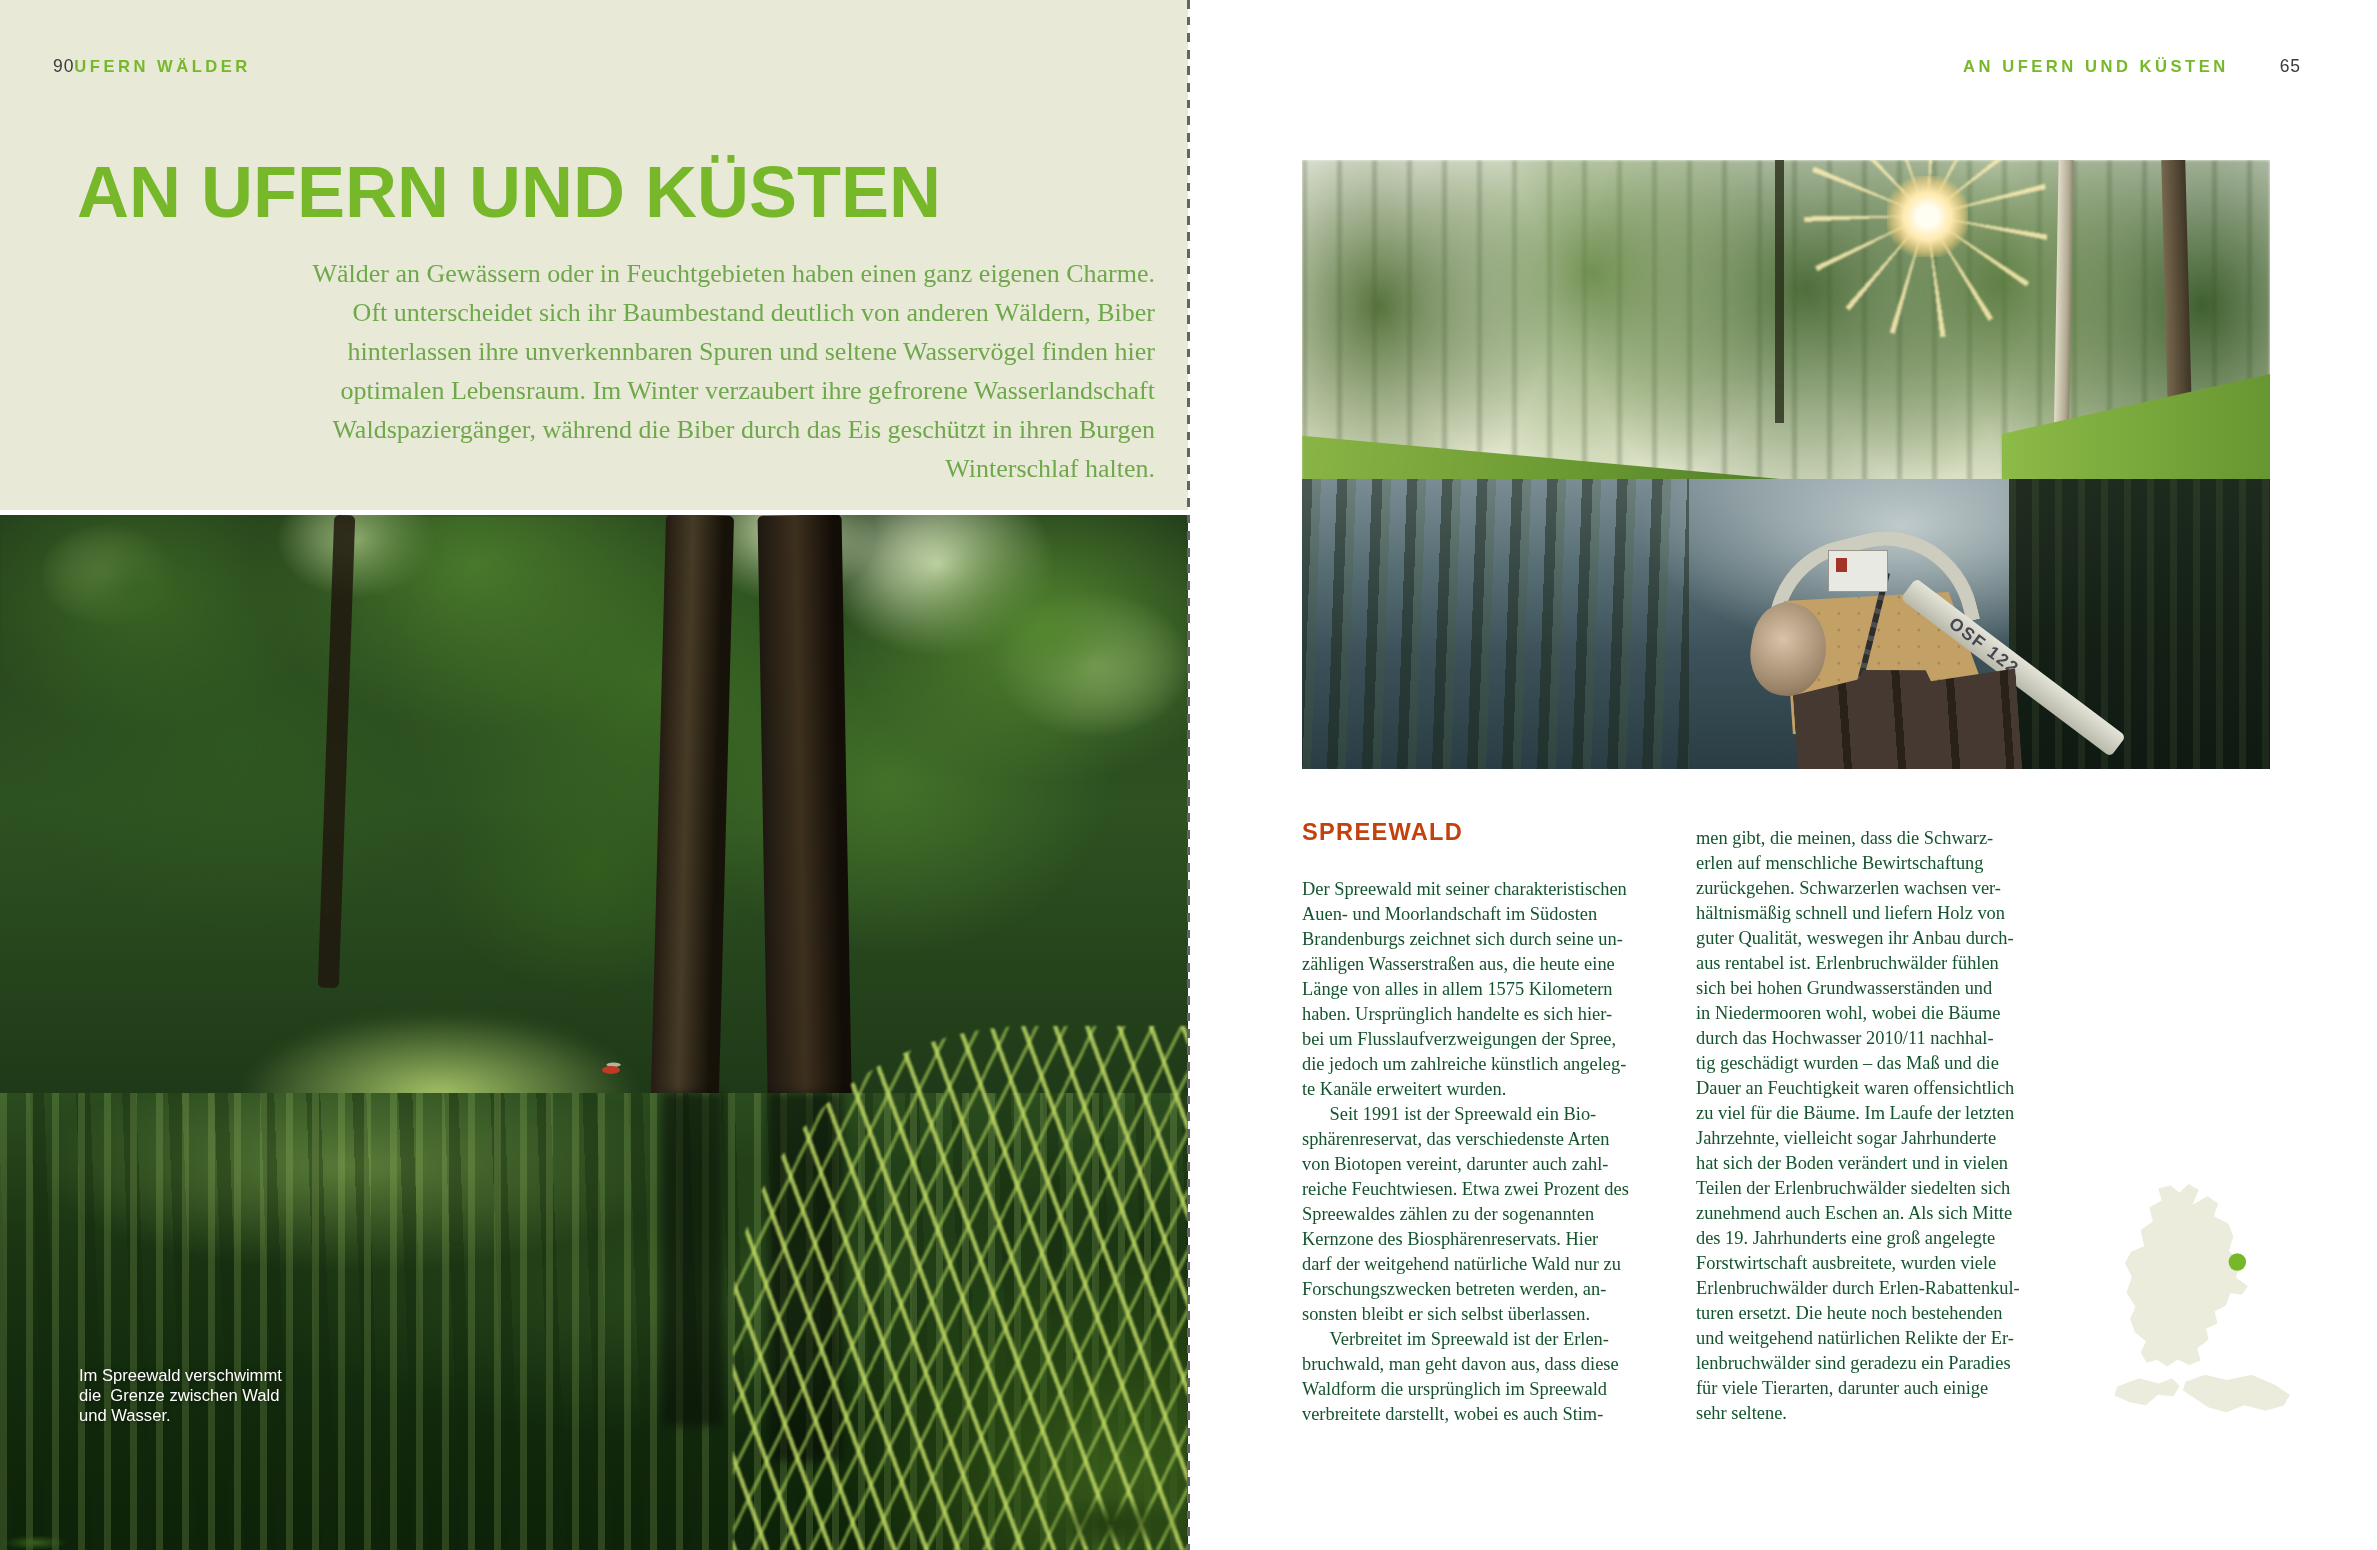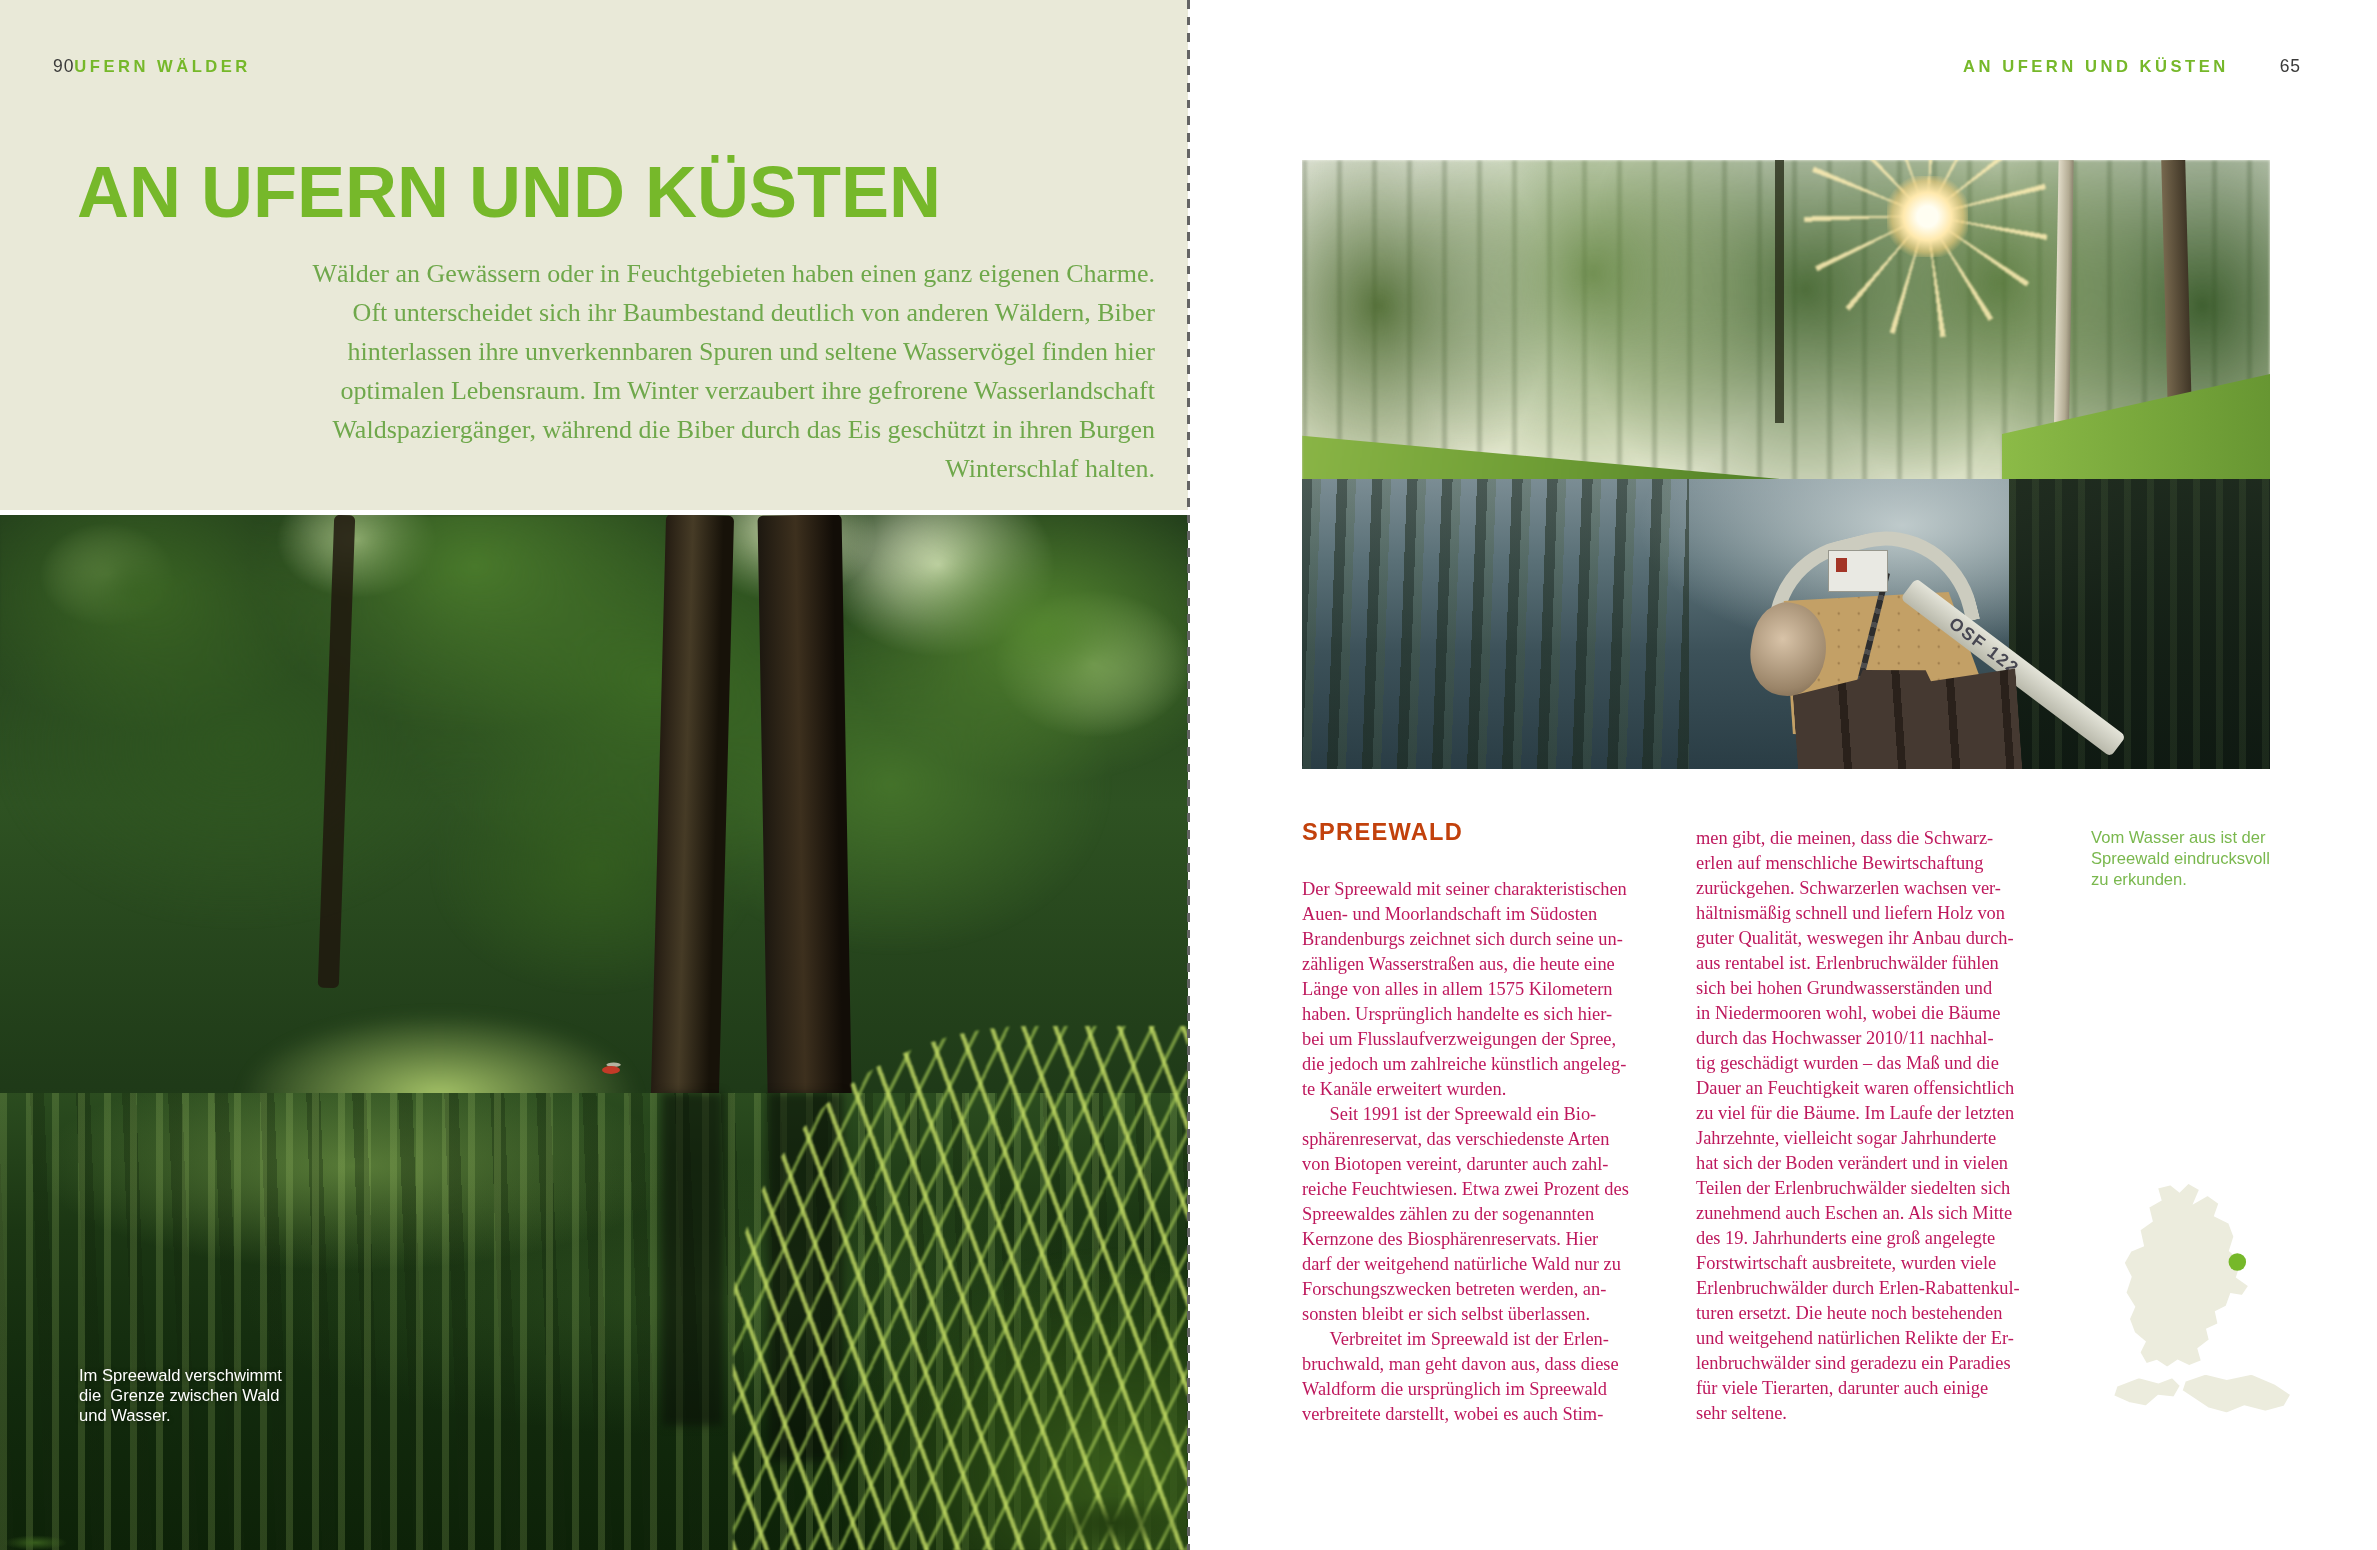--- a/index.html
+++ b/index.html
@@ -123,21 +123,21 @@
       background:repeating-linear-gradient(90deg,#453931 0 46px,#2a211b 46px 54px);}
   .boat-cloth{position:absolute;left:7px;top:67px;width:75px;height:93px;transform:rotate(10deg);
       border-radius:45% 55% 50% 50%;
       background:radial-gradient(circle at 40% 40%,#d8c3a8,#9a8468 70%,#6e5c46);}
   .boat-chain{position:absolute;left:124px;top:35px;width:6.1px;height:133px;transform:rotate(14deg);
       background:repeating-linear-gradient(180deg,#2e2e2e 0 8.8px,#4d4d4d 8.8px 14px);}
   .boat-plaque{position:absolute;left:84px;top:14px;width:58px;height:40px;background:#e9e9e3;border:0.9px solid #97978d;}
   .boat-plaque-mark{position:absolute;left:7px;top:7px;width:10.5px;height:14px;background:#a33527;}
 
   .spreewald-head{left:1302px;top:819px;font-size:23.6px;font-weight:bold;color:#c2410c;letter-spacing:1.3px;}
-  .bodycol{font-family:"Liberation Serif",serif;font-size:18.4px;line-height:25px;color:#be185d;white-space:pre-wrap;}
+  .bodycol{font-family:"Liberation Serif",serif;font-size:18.4px;line-height:25px;color:#14532d;white-space:pre-wrap;}
   .col1{left:1302px;top:877px;width:394px;}
   .col2{left:1696px;top:826px;width:394px;}
   .margin-caption{left:2091px;top:827px;width:236px;font-size:16.6px;line-height:21px;color:#7ab84e;white-space:pre-wrap;}
 
   .map{left:2104px;top:1177px;width:193px;height:263px;}
 </style>
 </head>
 <body>
 
 <div class="spread">
@@ -256,23 +256,20 @@
 zunehmend auch Eschen an. Als sich Mitte
 des 19. Jahrhunderts eine groß angelegte
 Forstwirtschaft ausbreitete, wurden viele
 Erlenbruchwälder durch Erlen-Rabattenkul-
 turen ersetzt. Die heute noch bestehenden
 und weitgehend natürlichen Relikte der Er-
 lenbruchwälder sind geradezu ein Paradies
 für viele Tierarten, darunter auch einige
 sehr seltene.</div>
 
-  <div class="abs margin-caption">Vom Wasser aus ist der
-Spreewald eindrucksvoll
-zu erkunden.</div>
 
   <svg class="abs map" viewBox="0 0 220 300" xmlns="http://www.w3.org/2000/svg">
     <path fill="#ececdd" stroke="#ffffff" stroke-width="3" d="M96,6 L110,14 L104,28 L118,20 L132,30 L127,44 L143,52 L149,68 L144,84 L158,96 L152,114 L166,124 L158,136 L145,134 L140,148 L128,154 L131,168 L118,174 L121,186 L108,196 L112,210 L97,216 L84,210 L72,218 L60,210 L48,214 L40,200 L46,188 L34,178 L28,162 L34,148 L24,132 L30,114 L22,98 L30,84 L44,78 L40,60 L54,50 L50,34 L64,26 L60,12 L76,8 L86,16 Z"></path>
     <path fill="#ececdd" stroke="#ffffff" stroke-width="3" d="M14,238 L40,228 L62,234 L78,228 L88,238 L80,252 L62,250 L48,262 L28,258 L10,250 Z"></path>
     <path fill="#ececdd" stroke="#ffffff" stroke-width="3" d="M92,232 L116,224 L140,230 L168,224 L196,236 L214,248 L206,262 L184,268 L160,262 L140,270 L118,264 L100,252 L88,244 Z"></path>
     <circle cx="152" cy="97" r="10" fill="#76b82a"></circle>
   </svg>
 
 </div>
 

